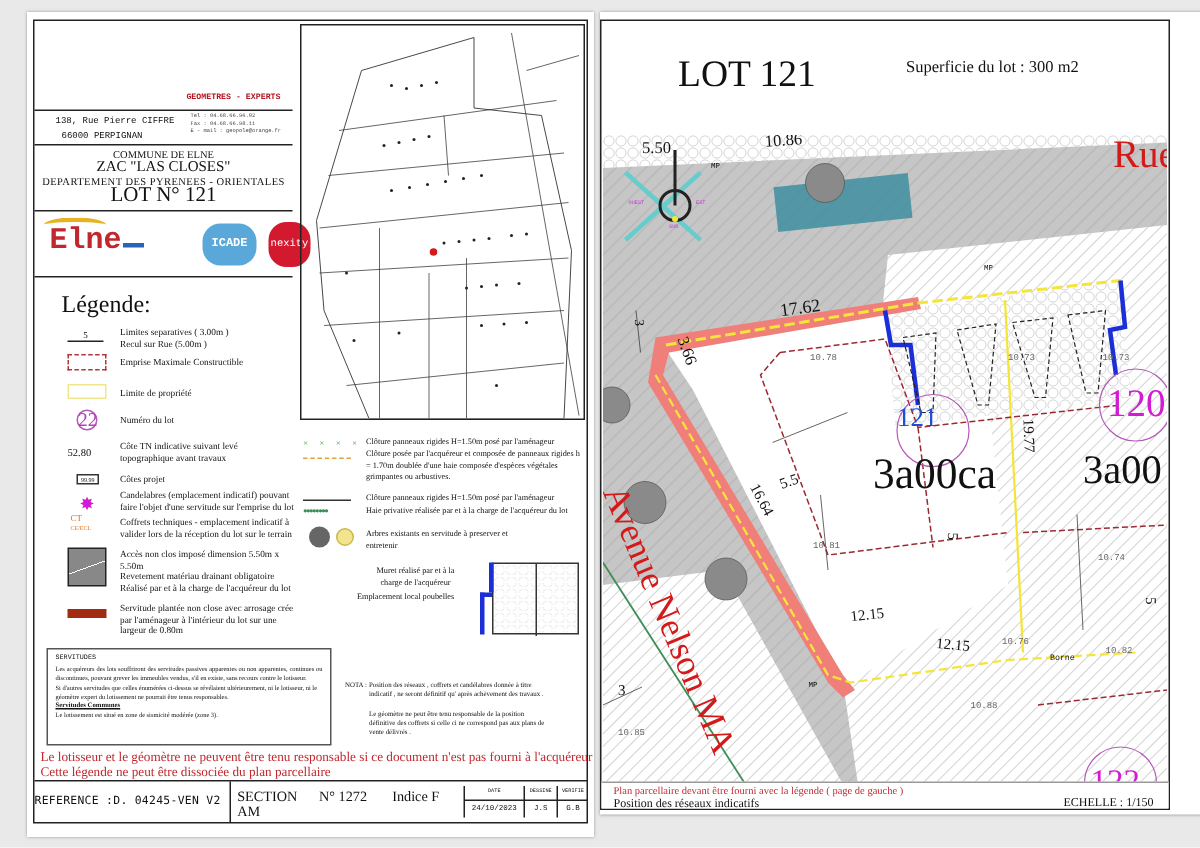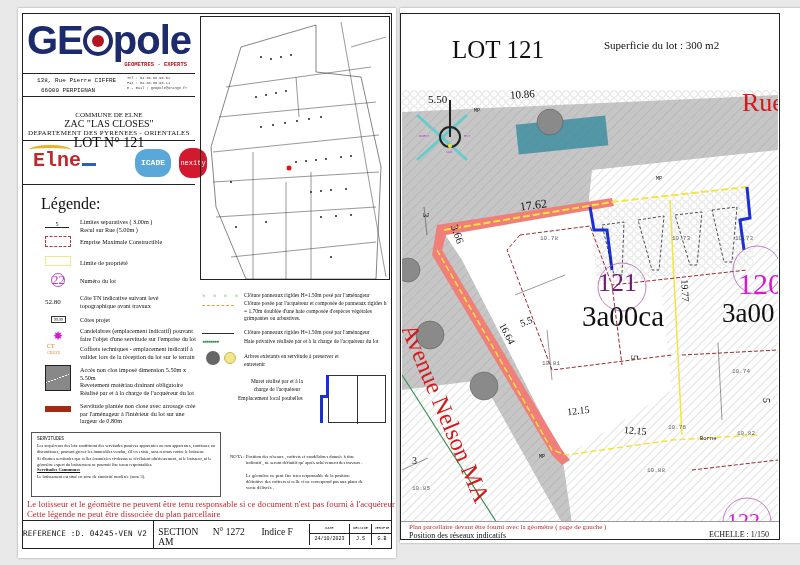--- a/index.html
+++ b/index.html
@@ -15,36 +15,33 @@
   .leg-t{font-size:6.2px;line-height:7.6px}
   .hex{background-color:#fff;background-image:radial-gradient(circle at 50% 50%, transparent 55%, #ccc 57%, transparent 62%);background-size:8px 8px}
 </style>
 </head>
 <body>
 
 <div class="page pL">
   <div class="frame" style="left:4px;top:5px;width:370px;height:536px"></div>
 
   <div class="abs" style="left:5px;top:6px;width:172px;height:60px;border-bottom:1px solid #222">
-    <div class="abs logo" style="left:4px;top:4px">
-      <span>GE</span><span style="display:inline-block;width:30px;height:30px;border-radius:50%;border:4px solid #1d2a6b;vertical-align:-2px;position:relative"><span style="position:absolute;left:5px;top:5px;width:12px;height:12px;border-radius:50%;background:#b3141f"></span></span><span>pole</span>
-    </div>
     <div class="abs sans" style="right:8px;top:47px;font-size:5.5px;color:#b3141f;font-weight:bold">GEOMETRES - EXPERTS</div>
   </div>
   <div class="abs" style="left:5px;top:66px;width:172px;height:23px;border-bottom:1px solid #222">
     <div class="abs sans" style="left:14px;top:3px;font-size:6px">138, Rue Pierre CIFFRE</div>
     <div class="abs sans" style="left:18px;top:13px;font-size:6px">66000  PERPIGNAN</div>
     <div class="abs sans" style="left:104px;top:2px;font-size:3.6px;line-height:5px;color:#444">
       <div>Tel : 04.68.66.96.02</div>
         <div>Fax : 04.68.66.98.11</div>
         <div>E - mail : geopole@orange.fr</div>
     </div>
   </div>
   <div class="abs" style="left:5px;top:89px;width:172px;height:44px;border-bottom:1px solid #222;text-align:center">
-    <div style="font-size:7px;margin-top:14px">COMMUNE DE ELNE</div>
+    <div style="font-size:7px;margin-top:2px">COMMUNE DE ELNE</div>
     <div style="font-size:10px;line-height:10px">ZAC "LAS CLOSES"</div>
     <div style="font-size:7px;letter-spacing:0.3px">DEPARTEMENT DES PYRENEES  -  ORIENTALES</div>
     <div style="font-size:14px;line-height:11px">LOT  N° 121</div>
   </div>
   <div class="abs" style="left:5px;top:133px;width:172px;height:44px;border-bottom:1px solid #222">
     <div class="abs sans" style="left:10px;top:8px;font-size:20px;font-weight:bold;color:#c0282e"><span>Elne</span><span style="display:inline-block;width:14px;border-bottom:3px solid #2b62b5;margin-left:1px"></span></div>
     <div class="abs" style="left:6px;top:4px;width:42px;height:10px;border-top:3px solid #e6b322;border-radius:50% 50% 0 0"></div>
     <div class="abs sans" style="left:112px;top:8px;width:36px;height:28px;background:#5aa8da;border-radius:12px;color:#fff;font-size:8px;font-weight:bold;text-align:center;line-height:28px">ICADE</div>
     <div class="abs sans" style="left:156px;top:7px;width:28px;height:30px;background:#d3192d;border-radius:12px;color:#fff;font-size:7px;text-align:center;line-height:30px">nexity</div>
   </div>
@@ -283,23 +280,23 @@
         <line x1="26" y1="368" x2="0" y2="380"></line>
         <line x1="316" y1="253" x2="320" y2="330"></line>
         <line x1="22" y1="117" x2="25" y2="145"></line>
       </g>
     </svg>
 
     
     <div class="abs" style="left:340px;top:-2px;font-size:26px;color:#d31a1a">Rue</div>
     <div class="abs" style="left:18px;top:230px;font-size:24px;color:#d31a1a;transform:rotate(67deg);transform-origin:0 0;white-space:nowrap">Avenue Nelson MA</div>
 
-    <div class="abs" style="left:196px;top:178px;font-size:26px;color:#701a75">121</div>
+    <div class="abs" style="left:196px;top:178px;font-size:18px;color:#1d4ed8">121</div>
     <div class="abs" style="left:180px;top:210px;font-size:29px">3a00ca</div>
-    <div class="abs" style="left:336px;top:177px;font-size:30px;color:#d21bd2">120</div>
+    <div class="abs" style="left:336px;top:164px;font-size:26px;color:#d21bd2">120</div>
     <div class="abs" style="left:320px;top:208px;font-size:27px">3a00</div>
     <div class="abs" style="left:325px;top:418px;font-size:22px;color:#d21bd2">122</div>
 
     <div class="abs" style="left:118px;top:108px;font-size:12px;transform:rotate(-8deg)">17.62</div>
     <div class="abs" style="left:46px;top:138px;font-size:11px;transform:rotate(70deg)">3.66</div>
     <div class="abs" style="left:94px;top:238px;font-size:10px;transform:rotate(62deg)">16.64</div>
     <div class="abs" style="left:118px;top:226px;font-size:10px;transform:rotate(-20deg)">5.5</div>
     <div class="abs" style="left:272px;top:195px;font-size:10px;transform:rotate(88deg)">19.77</div>
     <div class="abs" style="left:165px;top:315px;font-size:10px;transform:rotate(-6deg)">12.15</div>
     <div class="abs" style="left:222px;top:335px;font-size:10px;transform:rotate(5deg)">12.15</div>
@@ -324,17 +321,17 @@
     <div class="abs sans" style="left:254px;top:86px;font-size:5px">MP</div>
     <div class="abs sans" style="left:137px;top:364px;font-size:5px">MP</div>
     <div class="abs sans" style="left:298px;top:345px;font-size:5.5px">Borne</div>
 
     <div class="abs sans" style="left:17px;top:44px;font-size:3.5px;color:#c23ad2">OUEST</div>
     <div class="abs sans" style="left:62px;top:44px;font-size:3.5px;color:#c23ad2">EST</div>
     <div class="abs sans" style="left:44px;top:60px;font-size:3.5px;color:#c23ad2">SUD</div>
   </div>
 
   <div class="abs" style="left:1px;top:513px;width:378px;height:18px;background:#fff;border-top:1px solid #999">
-    <div class="abs" style="left:8px;top:1px;font-size:7px;color:#c0282e">Plan parcellaire devant être fourni avec la géomètre ( page de gauche )</div>
+    <div class="abs" style="left:8px;top:1px;font-size:7px;color:#c0282e">Plan parcellaire devant être fourni avec la légende ( page de gauche )</div>
     <div class="abs" style="left:8px;top:9px;font-size:8px">Position des réseaux indicatifs</div>
     <div class="abs" style="right:10px;top:8px;font-size:8px">ECHELLE : 1/150</div>
   </div>
 </div>
 
 </body></html>

